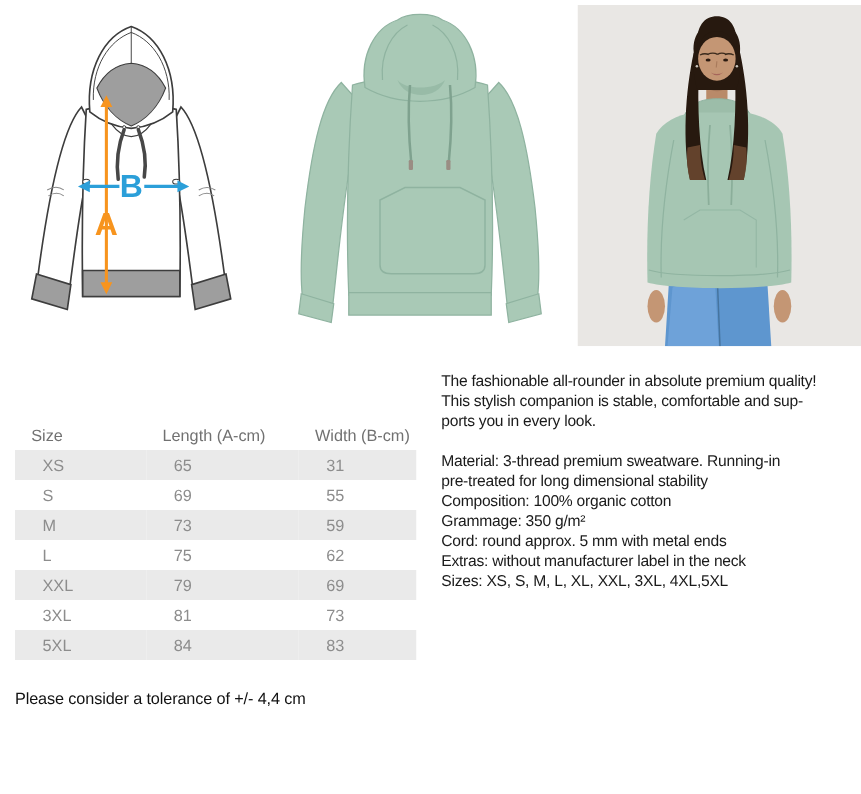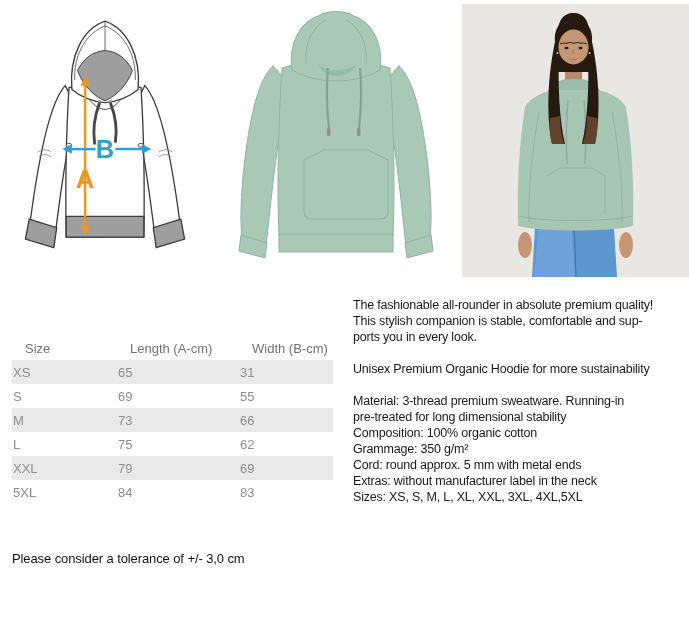--- a/index.html
+++ b/index.html
@@ -15,21 +15,21 @@
 
   .size-table {
     position:absolute; left:12px; top:297px; width:321px;
     border-collapse:collapse; table-layout:fixed;
     font-size:13px; color:#8d8d8d;margin-top:39px;
   }
   .size-table th {
     font-weight:normal; color:#717171; text-align:left;
     height:24px; padding:0 0 0 13px;
   }
-  .size-table td { height:24px; padding:0 0 0 1px; }
+  .size-table td { height:24px; padding:0 0 0 22px; }
   .size-table tbody tr:nth-child(odd) { background:#eaeaea; }
 
   .tolerance {
     position:absolute; left:12px; top:551px; margin:0;
     font-size:13px; color:#121212; letter-spacing:-0.1px;
   }
 
   .description {
     position:absolute; left:353px; top:297px; width:336px;
     font-size:12.5px; line-height:16px; letter-spacing:-0.2px; color:#1a1a1a;
@@ -168,47 +168,51 @@
           <td>31</td>
         </tr>
         <tr>
           <td>S</td>
           <td>69</td>
           <td>55</td>
         </tr>
         <tr>
           <td>M</td>
           <td>73</td>
-          <td>66</td>
+          <td>59</td>
         </tr>
         <tr>
           <td>L</td>
           <td>75</td>
           <td>62</td>
         </tr>
         <tr>
           <td>XXL</td>
           <td>79</td>
           <td>69</td>
         </tr>
         <tr>
+          <td>3XL</td>
+          <td>81</td>
+          <td>73</td>
+        </tr>
+        <tr>
           <td>5XL</td>
           <td>84</td>
           <td>83</td>
         </tr>
       </tbody>
   </table>
 
-  <p class="tolerance">Please consider a tolerance of +/- 3,0 cm</p>
+  <p class="tolerance">Please consider a tolerance of +/- 4,4 cm</p>
 
   <section class="description">
     <p>The fashionable all-rounder in absolute premium quality!
 This stylish companion is stable, comfortable and sup-
 ports you in every look.</p>
-    <p>Unisex Premium Organic Hoodie for more sustainability</p>
     <p>Material: 3-thread premium sweatware. Running-in
 pre-treated for long dimensional stability
 Composition: 100% organic cotton
 Grammage: 350 g/m²
 Cord: round approx. 5 mm with metal ends
 Extras: without manufacturer label in the neck
 Sizes: XS, S, M, L, XL, XXL, 3XL, 4XL,5XL</p>
   </section>
 
 </div>

